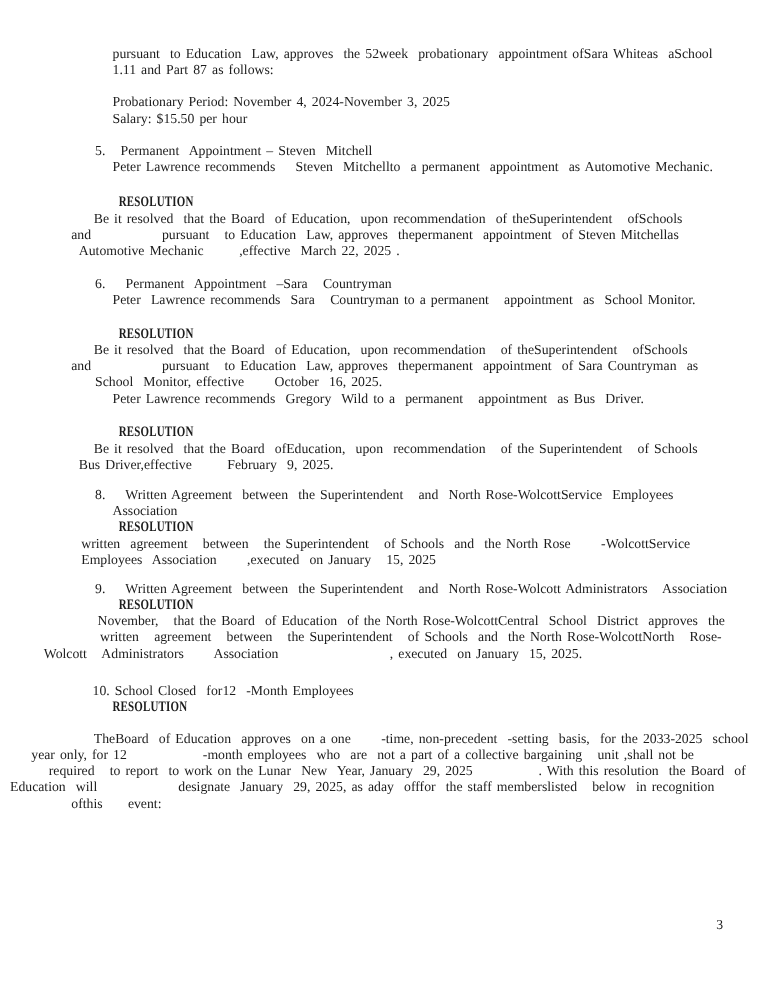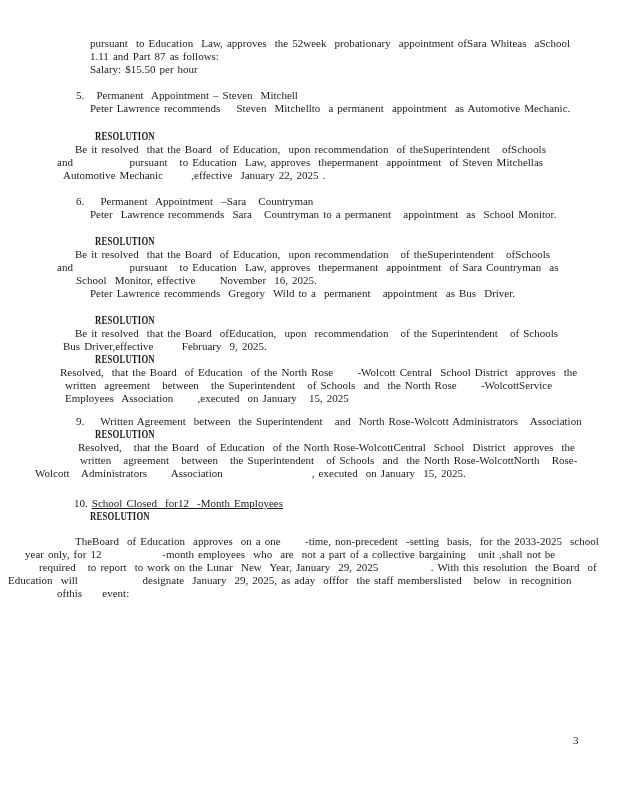--- a/index.html
+++ b/index.html
@@ -19,61 +19,63 @@
   .x78{margin-left:78px}.x80{margin-left:80px}.x90{margin-left:90px}
   .x95{margin-left:95px}
   
   .mt10{margin-top:10px}.mt11{margin-top:11px}.mt12{margin-top:12px}
   .mt13{margin-top:13px}.mt14{margin-top:14px}.mt15{margin-top:15px}
   .mt17{margin-top:17px}
   .res {
     font-weight:bold; display:inline-block; transform:scaleX(0.76);
     transform-origin:0 0; font-size:11.5px; letter-spacing:0.2px;
   }
-  .ul { text-decoration:underline; }
+  .ul { }
   .pageno { position:absolute; top:734px; left:573px; white-space:pre; }
 </style>
 </head>
 <body>
 
 <div class="page">
   <div class="content">
 
     <div class="ln x90">pursuant  to Education  Law, approves  the 52week  probationary  appointment ofSara Whiteas  aSchool</div>
     <div class="ln x90">1.11 and Part 87 as follows:</div>
 
+    <div class="ln x90 mt13">Probationary Period: November 4, 2024-November 3, 2025</div>
     <div class="ln x90">Salary: $15.50 per hour</div>
 
     <div class="ln x76 mt13">5.   Permanent  Appointment – Steven  Mitchell</div>
     <div class="ln x90">Peter Lawrence recommends    Steven  Mitchellto  a permanent  appointment  as Automotive Mechanic.</div>
     <div class="ln x95 mt15"><span class="res">RESOLUTION</span></div>
     <div class="ln x75">Be it resolved  that the Board  of Education,  upon recommendation  of theSuperintendent   ofSchools</div>
     <div class="ln x36">and              pursuant   to Education  Law, approves  thepermanent  appointment  of Steven Mitchellas</div>
-    <div class="ln x63">Automotive Mechanic       ,effective  January 22, 2025 .</div>
+    <div class="ln x63">Automotive Mechanic       ,effective  March 22, 2025 .</div>
 
     <div class="ln x76 mt13">6.    Permanent  Appointment  –Sara   Countryman</div>
     <div class="ln x90">Peter  Lawrence recommends  Sara   Countryman to a permanent   appointment  as  School Monitor.</div>
     <div class="ln x95 mt14"><span class="res">RESOLUTION</span></div>
     <div class="ln x75">Be it resolved  that the Board  of Education,  upon recommendation   of theSuperintendent   ofSchools</div>
     <div class="ln x36">and              pursuant   to Education  Law, approves  thepermanent  appointment  of Sara Countryman  as</div>
-    <div class="ln x76">School  Monitor, effective      November  16, 2025.</div>
+    <div class="ln x76">School  Monitor, effective      October  16, 2025.</div>
 
     <div class="ln x90">Peter Lawrence recommends  Gregory  Wild to a  permanent   appointment  as Bus  Driver.</div>
     <div class="ln x95 mt14"><span class="res">RESOLUTION</span></div>
     <div class="ln x75">Be it resolved  that the Board  ofEducation,  upon  recommendation   of the Superintendent   of Schools</div>
     <div class="ln x63">Bus Driver,effective       February  9, 2025.</div>
 
+    <div class="ln x76 mt11">8.    Written Agreement  between  the Superintendent   and  North Rose-WolcottService  Employees</div>
+    <div class="ln x90">Association</div>
     <div class="ln x95"><span class="res">RESOLUTION</span></div>
-    <div class="ln x60">Resolved,  that the Board  of Education  of the North Rose      -Wolcott Central  School District  approves  the</div>
     <div class="ln x65">written  agreement   between   the Superintendent   of Schools  and  the North Rose      -WolcottService</div>
     <div class="ln x65">Employees  Association      ,executed  on January   15, 2025</div>
 
     <div class="ln x76 mt10">9.    Written Agreement  between  the Superintendent   and  North Rose-Wolcott Administrators   Association</div>
     <div class="ln x95"><span class="res">RESOLUTION</span></div>
-    <div class="ln x78">Resolved,   that the Board  of Education  of the North Rose-WolcottCentral  School  District  approves  the</div>
+    <div class="ln x78">November,   that the Board  of Education  of the North Rose-WolcottCentral  School  District  approves  the</div>
     <div class="ln x80">written   agreement   between   the Superintendent   of Schools  and  the North Rose-WolcottNorth   Rose-</div>
     <div class="ln x35">Wolcott   Administrators      Association                      , executed  on January  15, 2025.</div>
 
     <div class="ln x74 mt17"><span>10. </span><span class="ul">School Closed  for12  -Month Employees</span></div>
     <div class="ln x90"><span class="res">RESOLUTION</span></div>
 
     <div class="ln x75 mt12">TheBoard  of Education  approves  on a one      -time, non-precedent  -setting  basis,  for the 2033-2025  school</div>
     <div class="ln x25">year only, for 12               -month employees  who  are  not a part of a collective bargaining   unit ,shall not be</div>
     <div class="ln x39">required   to report  to work on the Lunar  New  Year, January  29, 2025             . With this resolution  the Board  of</div>
     <div class="ln x24">Education  will                designate  January  29, 2025, as aday  offfor  the staff memberslisted   below  in recognition</div>

